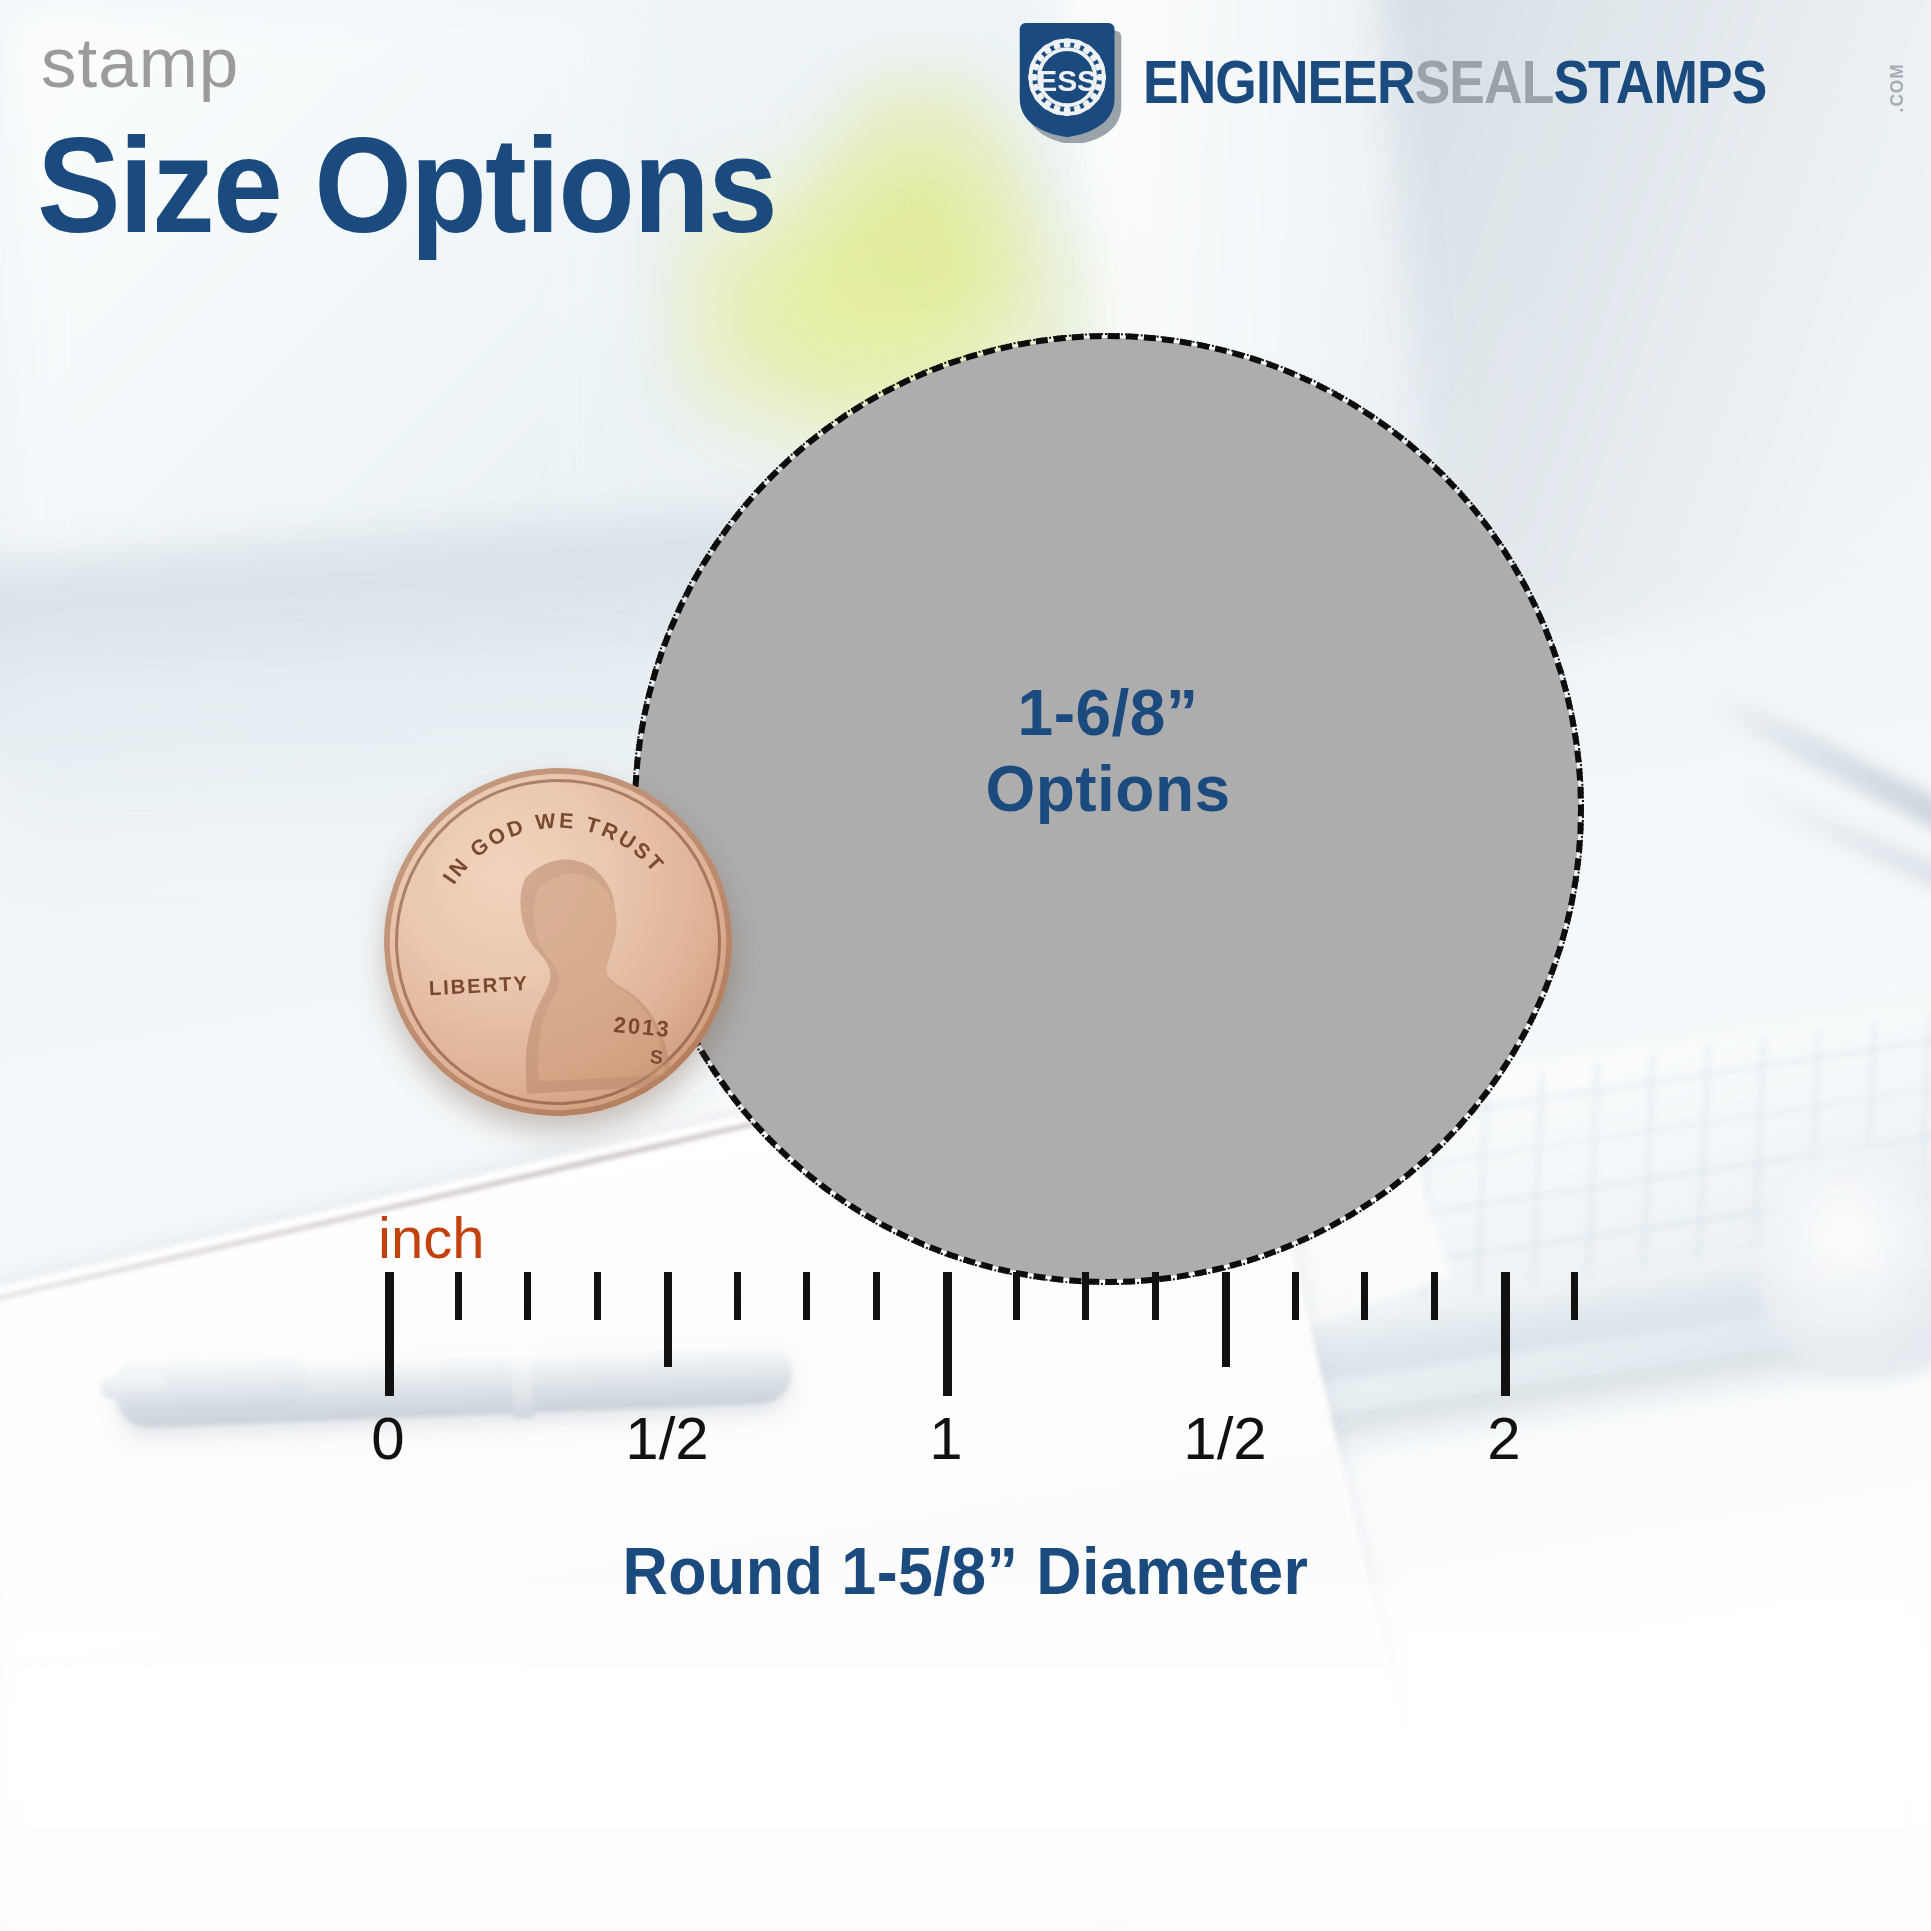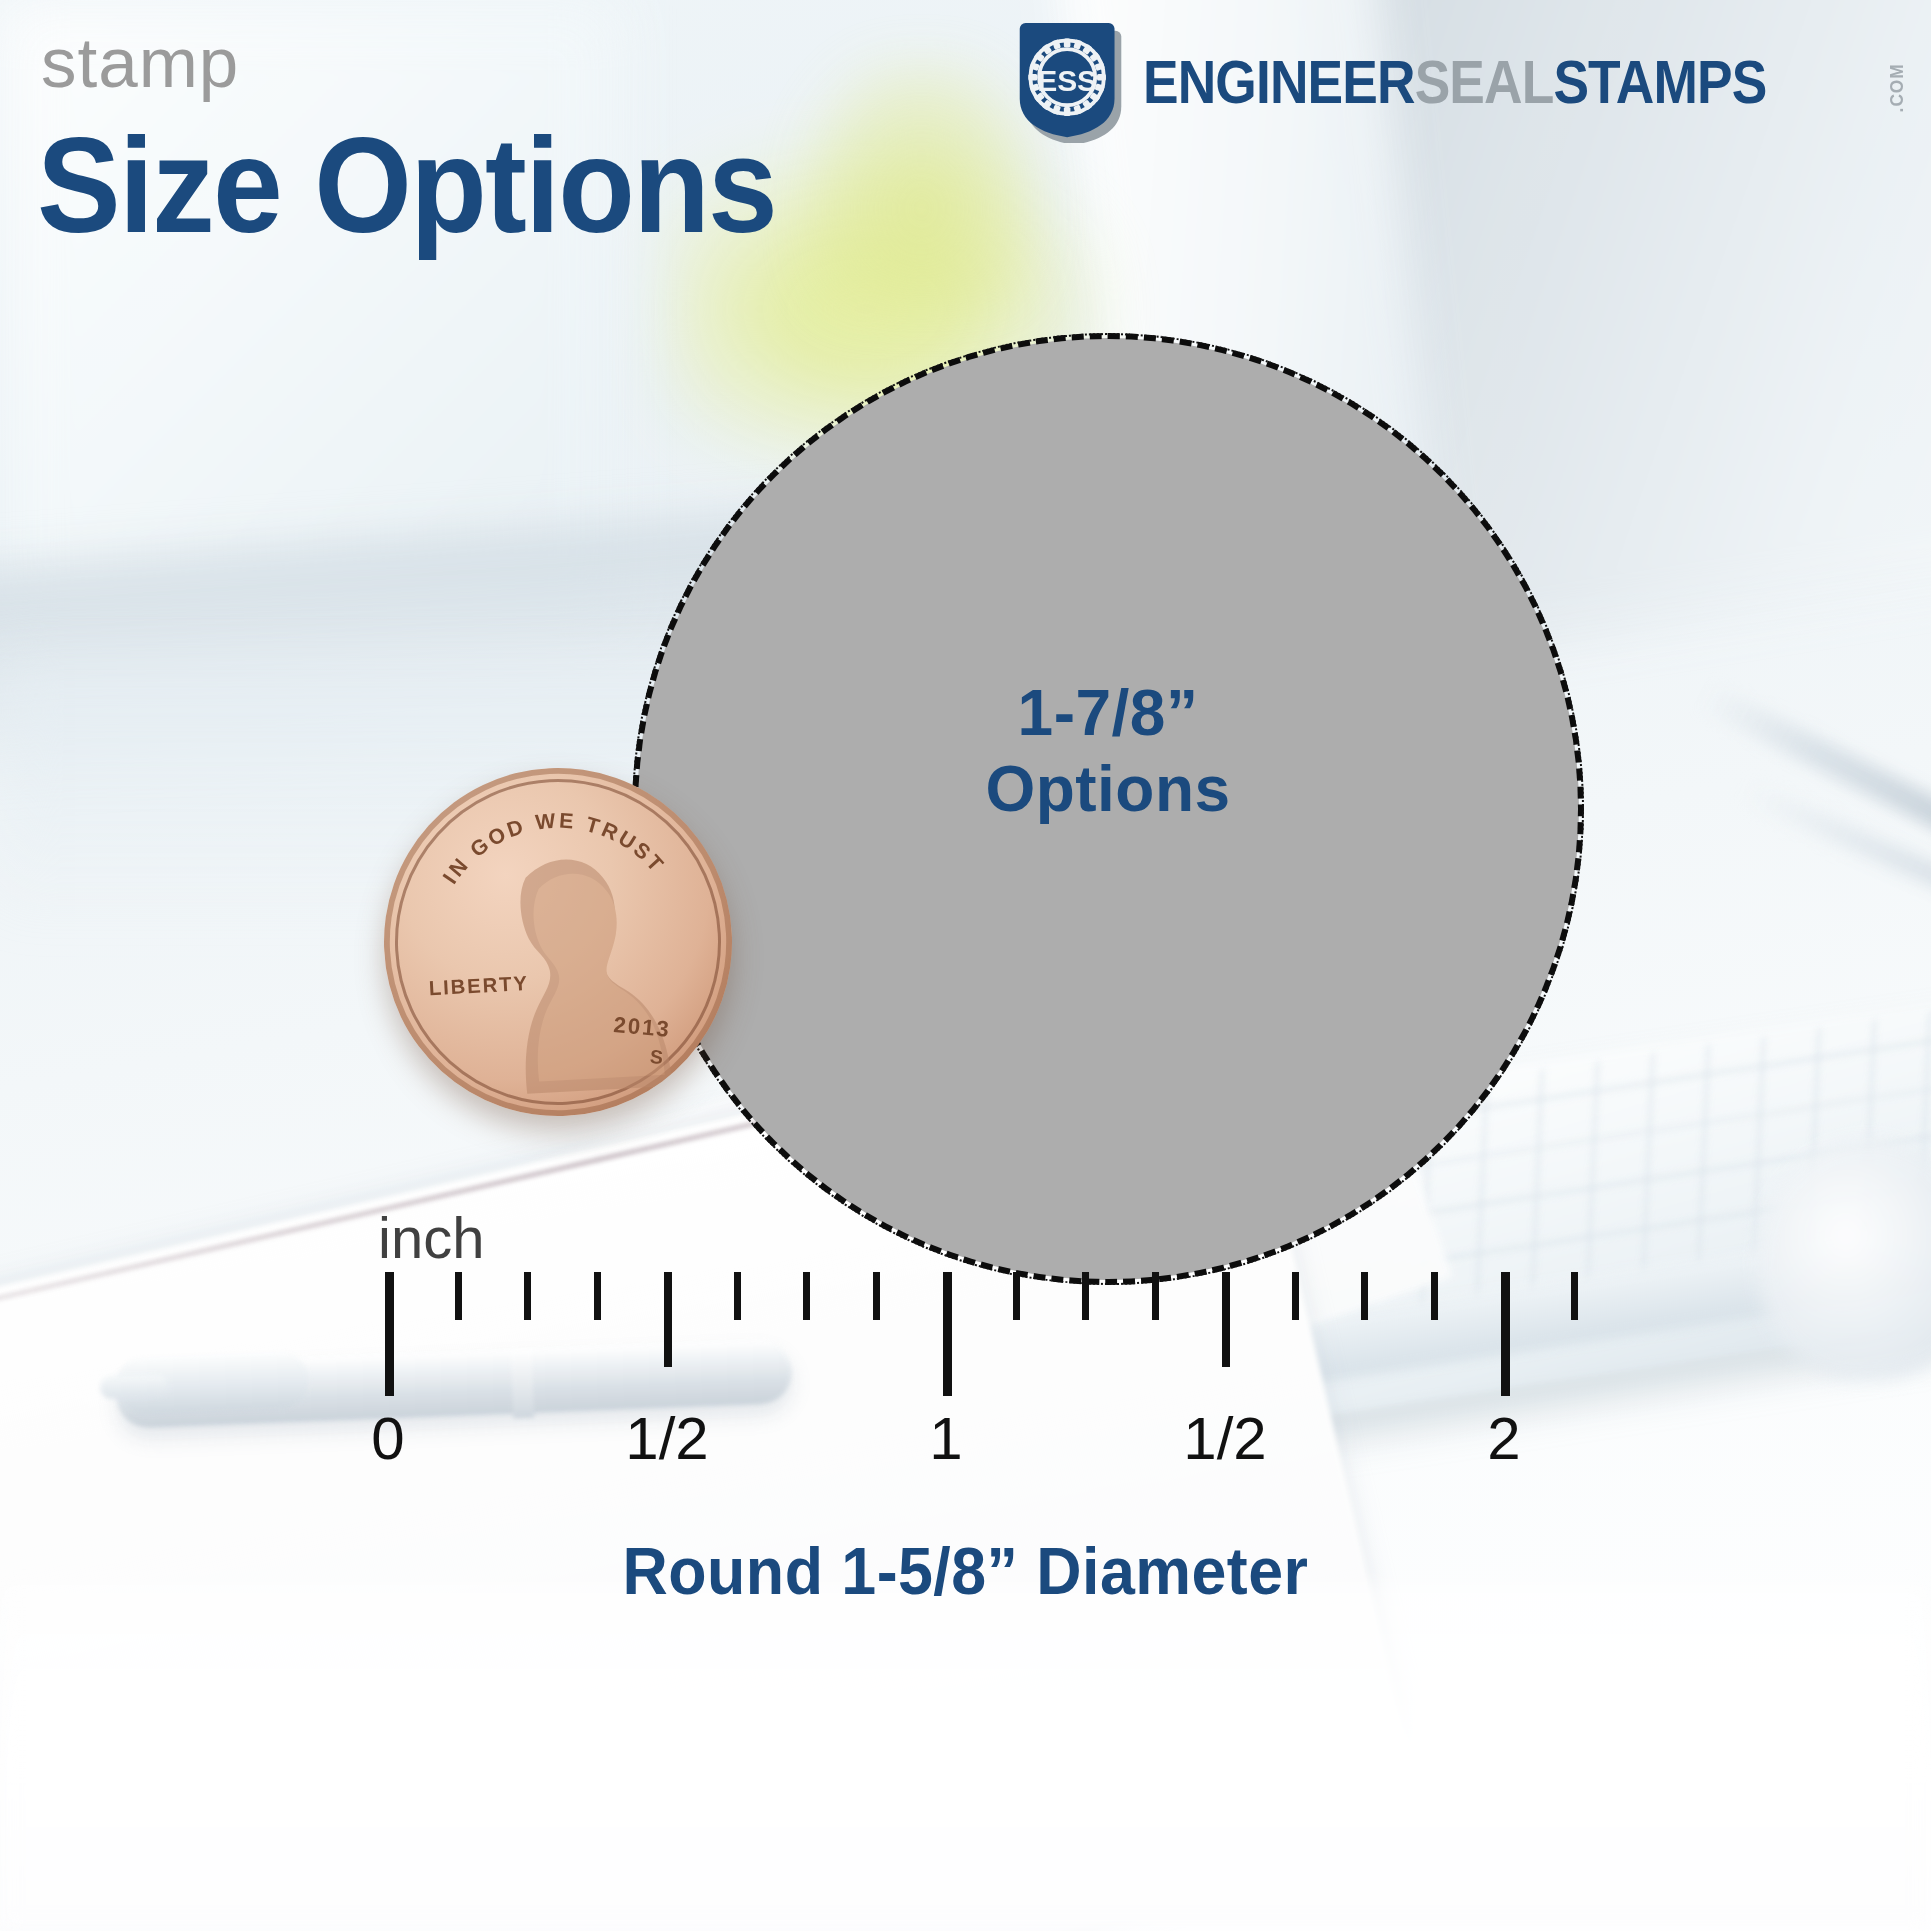--- a/index.html
+++ b/index.html
@@ -113,21 +113,21 @@
   .penny-txt{fill:#7a4a2e;font-family:"Liberation Sans",sans-serif;font-weight:bold;}
 
   
   .ruler{position:absolute;left:0;top:1197px;width:1931px;height:309px;}
   .rtick{position:absolute;background:#111;width:6.8px;}
   .rtick.major{height:124px;width:8.7px;}
   .rtick.half{height:95px;width:7.7px;}
   .rtick.minor{height:48px;width:6.8px;}
   .rlabel{position:absolute;color:#111;font-size:60px;line-height:1;font-weight:normal;
     transform:translateX(-50%);font-family:"Liberation Sans",sans-serif;}
-  .rinch{position:absolute;left:378px;top:11.6px;color:#404040;font-size:58px;font-weight:300;line-height:1;}
+  .rinch{position:absolute;left:378px;top:11.6px;color:#c2410c;font-size:58px;font-weight:300;line-height:1;}
 
   
   .caption{position:absolute;left:0;top:1533px;width:1931px;text-align:center;
     color:#1b4a7e;font-size:66px;font-weight:bold;letter-spacing:0.5px;
     transform:scaleX(.95);}
 </style>
 </head>
 <body>
 
 <div id="canvas">
@@ -201,21 +201,21 @@
       <span class="w-gray">SEAL</span>
       <span class="w-blue">STAMPS</span>
     </div>
     <div class="logo-dotcom">.COM</div>
   </div>
 
   <div class="size-circle"></div>
   <div class="size-circle-dash"></div>
   <div class="size-circle-dash2"></div>
   <div class="size-circle-label">
-    <div>1-7/8”</div>
+    <div>1-6/8”</div>
     <div>Options</div>
   </div>
 
   <div class="penny">
     <div class="penny-rim"></div>
     <svg viewBox="0 0 360 360">
       <defs>
         <path id="arcTop" d="M 52 190 A 128 128 0 0 1 308 190" fill="none"></path>
       </defs>
 

